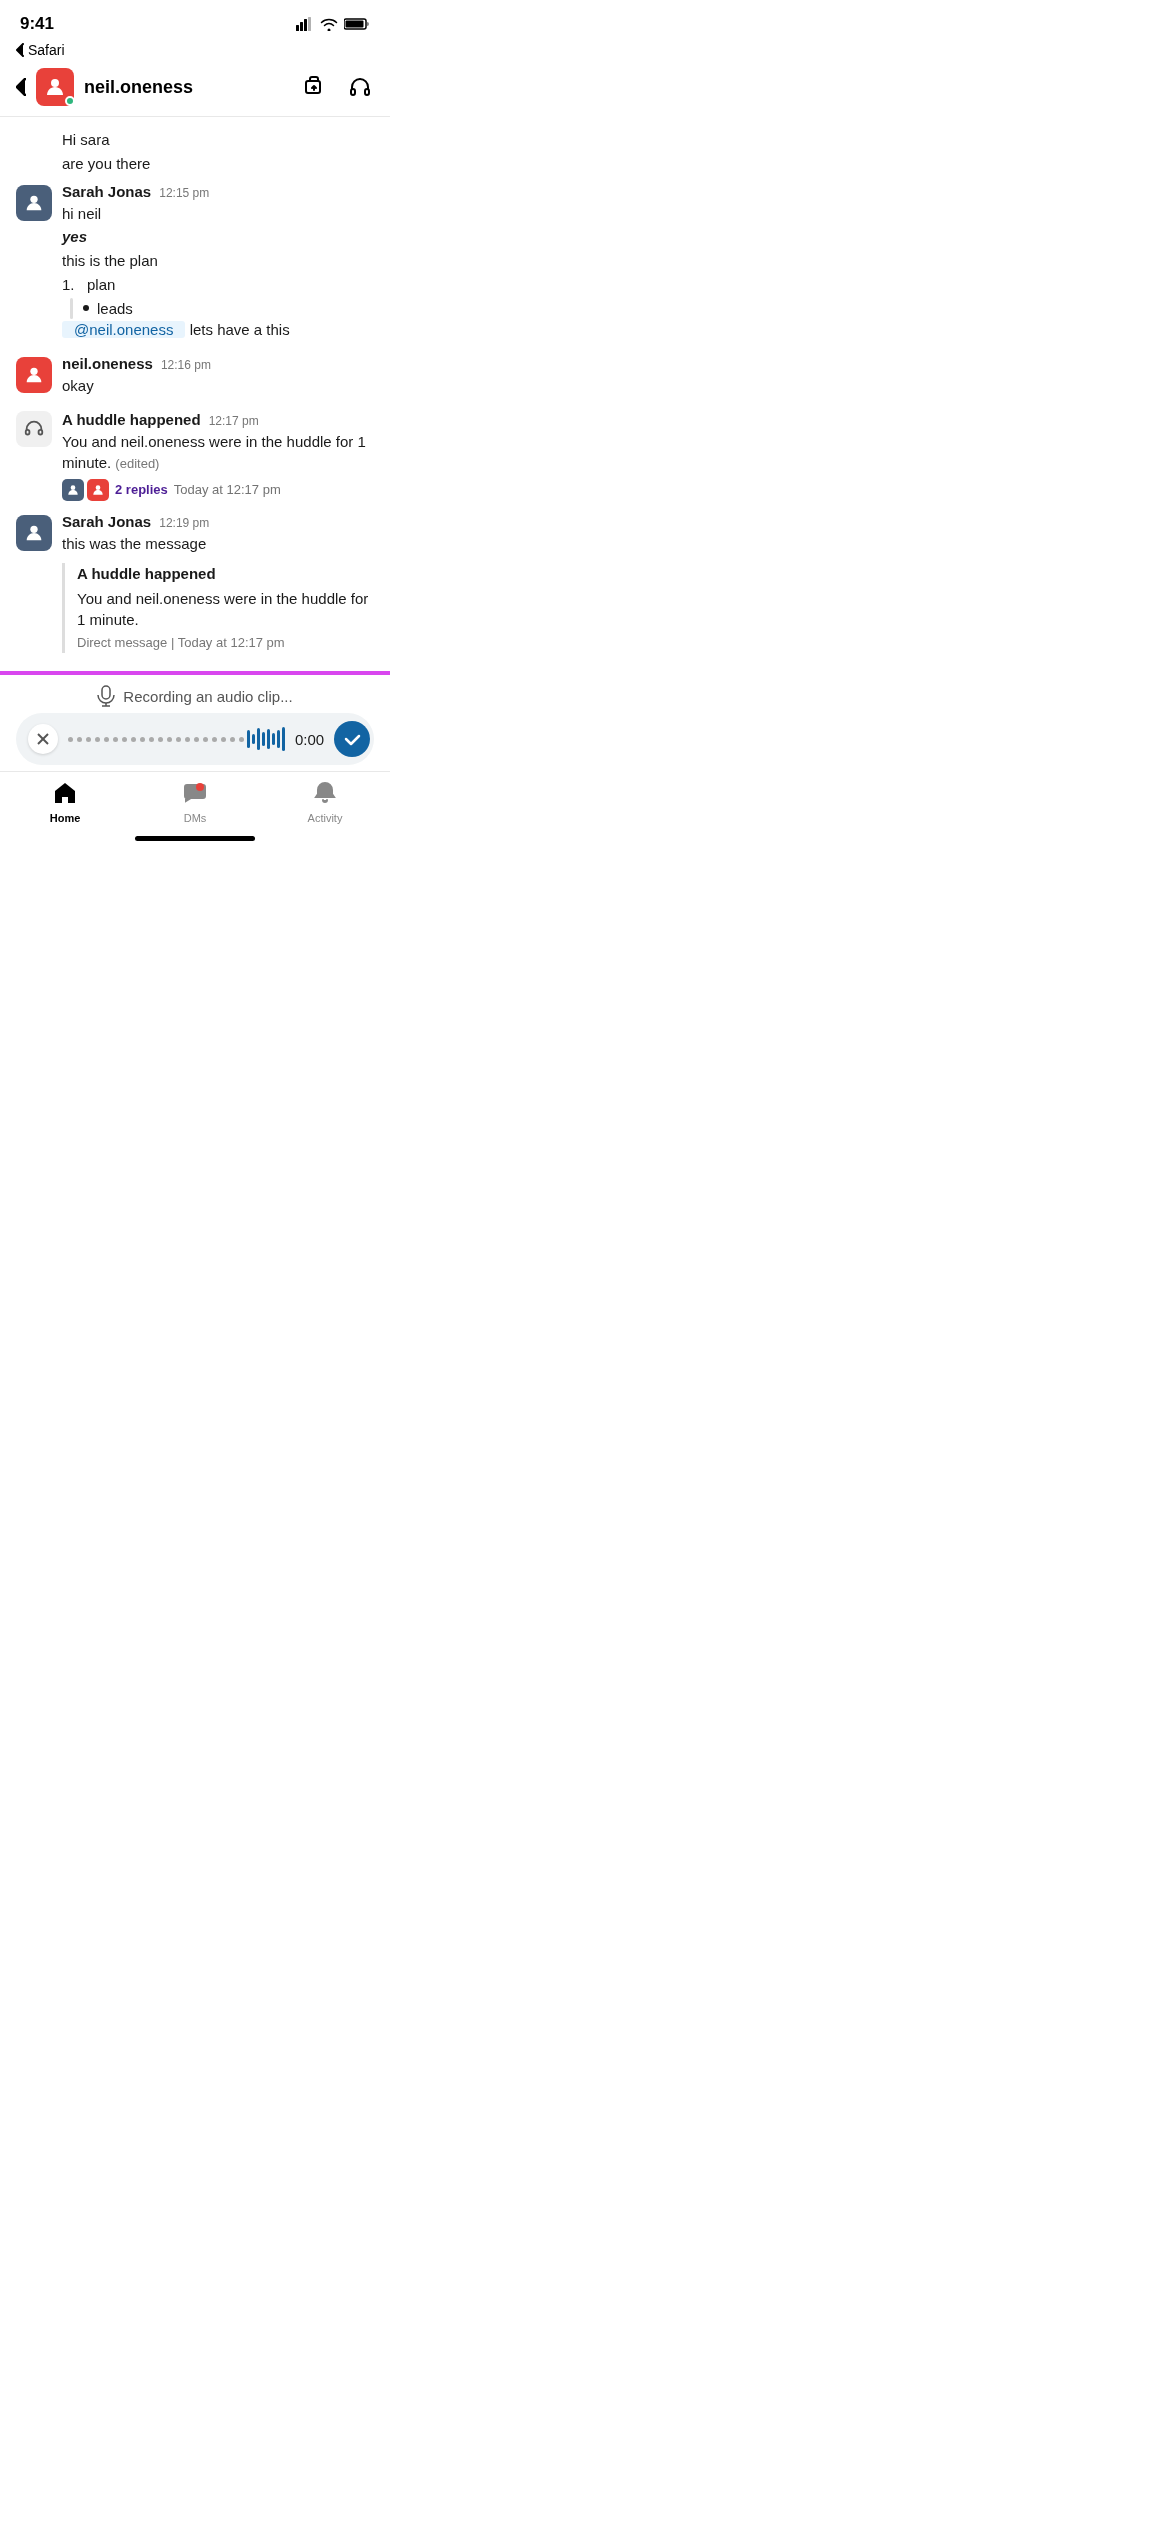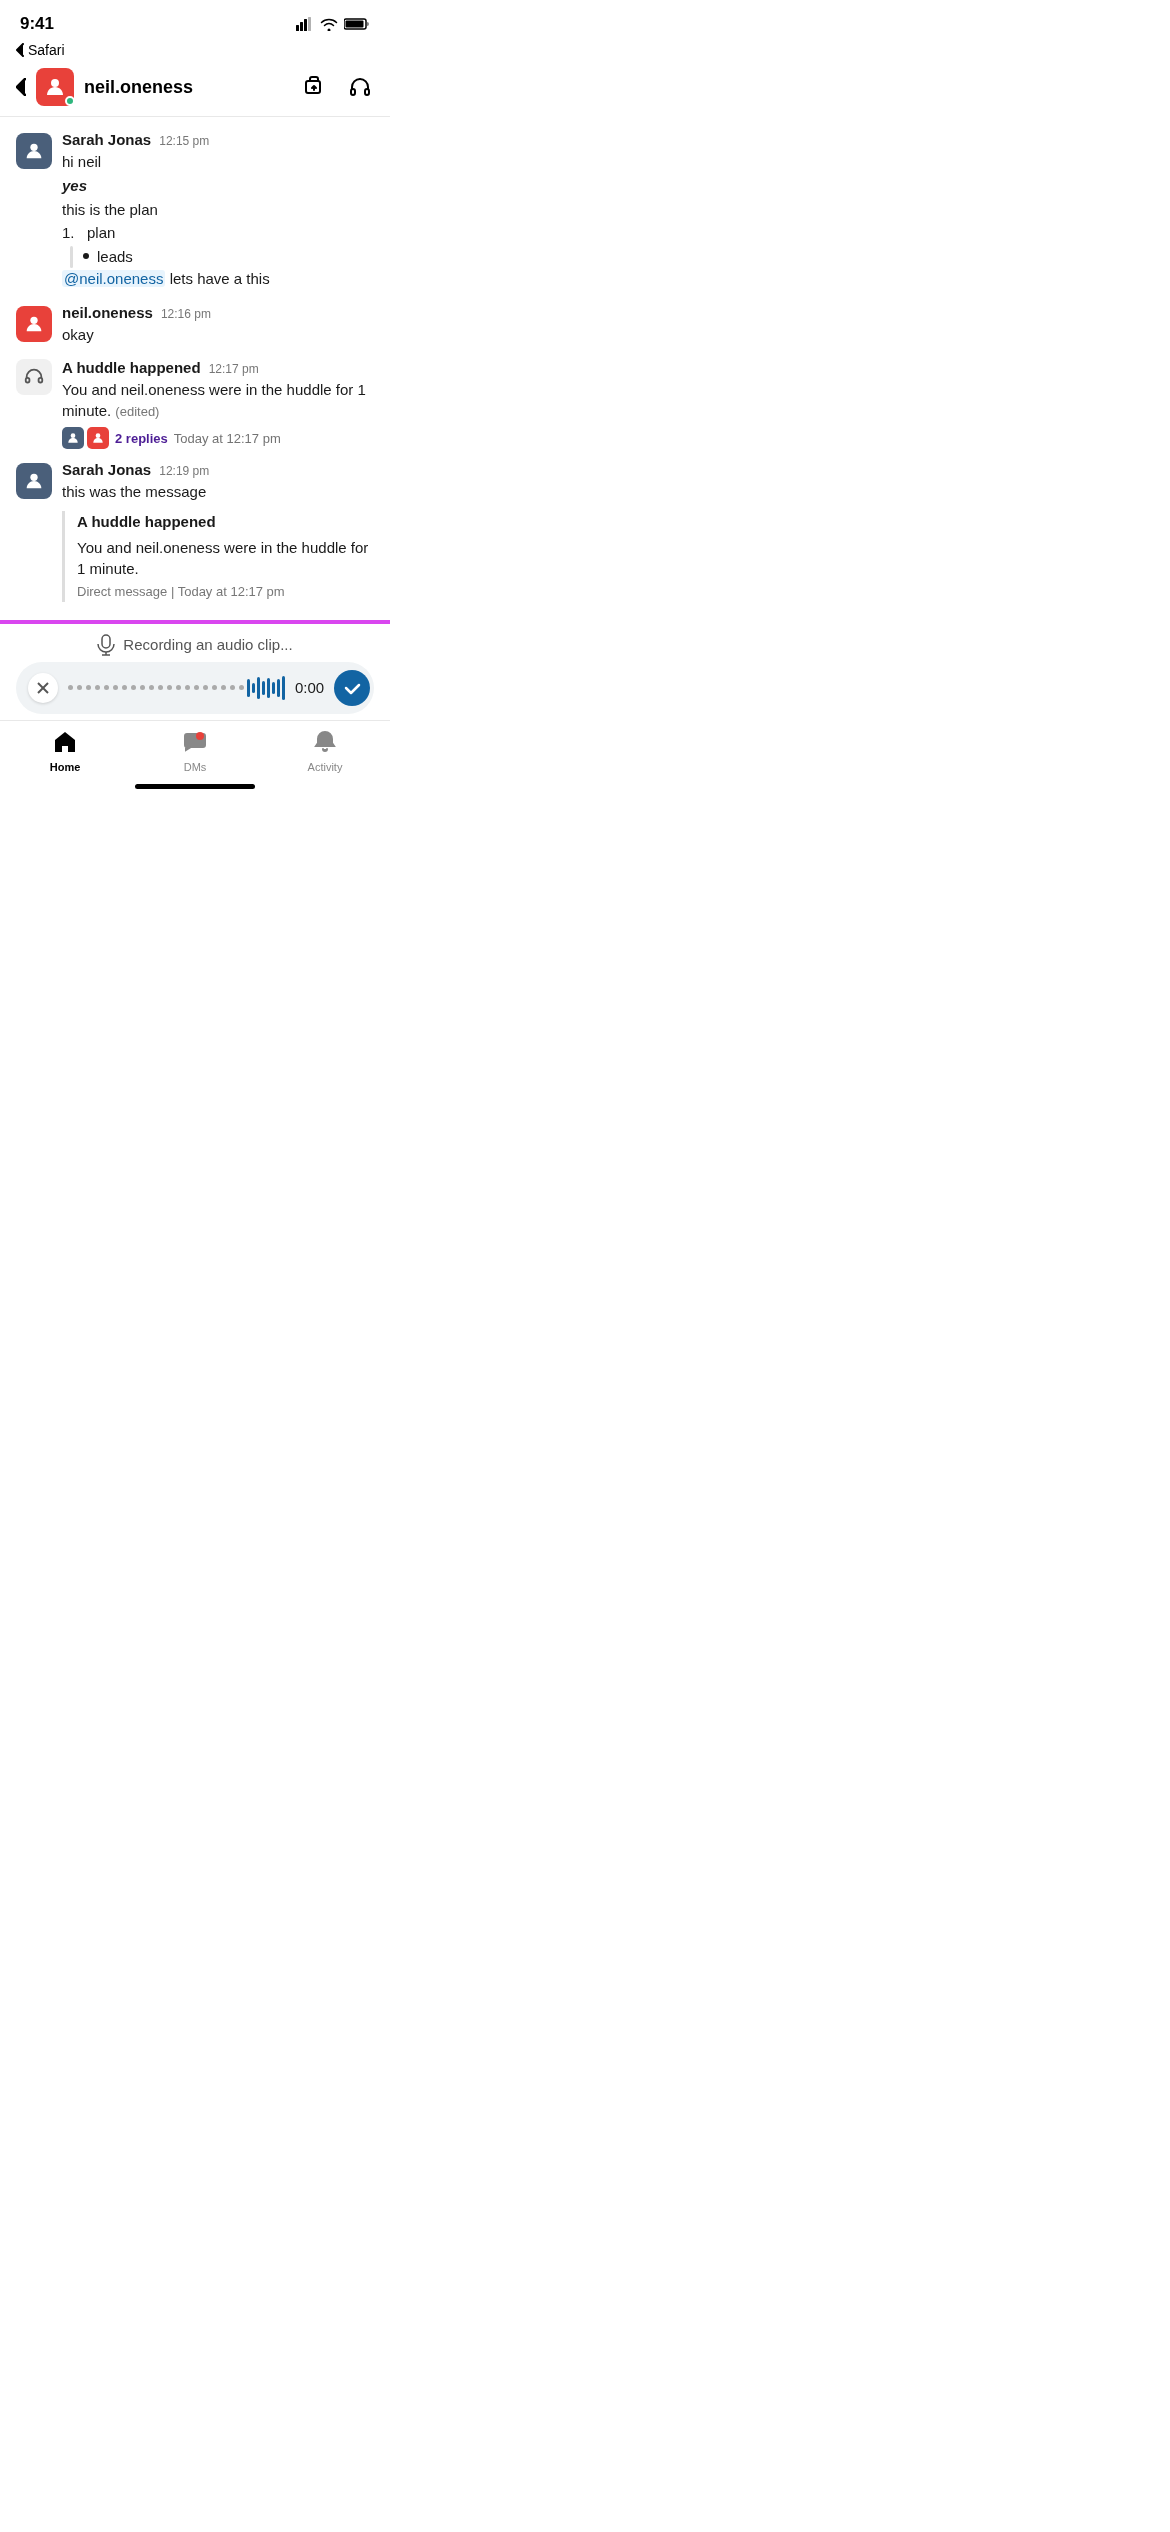--- a/index.html
+++ b/index.html
@@ -147,21 +147,21 @@
       font-size: 15px;
       color: #1a1a1a;
       line-height: 1.45;
     }
     .msg-text p { margin-bottom: 2px; }
     .msg-text .italic { font-style: italic; font-weight: 600; }
     .msg-text .mention {
       color: #1264a3;
       background: #e8f4fd;
       border-radius: 3px;
-      padding: 0 2px;
+      padding: 0 12px;
     }
 
     
     .msg-no-avatar {
       padding: 2px 16px 2px 62px;
     }
     .msg-no-avatar .msg-text {
       font-size: 15px;
       color: #1a1a1a;
       line-height: 1.45;
@@ -486,20 +486,26 @@
     <svg width="28" height="28" viewBox="0 0 28 28" fill="none" stroke="#000" stroke-width="2">
       <path d="M6 16v-2a8 8 0 0 1 16 0v2"></path>
       <rect x="5" y="16" width="4" height="6" rx="2"></rect>
       <rect x="19" y="16" width="4" height="6" rx="2"></rect>
     </svg>
   </div>
 </div>
 
 <div class="messages-area">
 
+  <div class="msg-no-avatar">
+    <div class="msg-text">
+      <p>Hi sara</p>
+      <p>are you there</p>
+    </div>
+  </div>
 
   <div class="msg-group">
     <div class="msg-avatar avatar-blue">
       <svg width="22" height="22" viewBox="0 0 24 24">
         <circle cx="12" cy="8" r="4" fill="#fff"></circle>
         <path d="M4 20c0-4.4 3.6-8 8-8s8 3.6 8 8" fill="#fff"></path>
       </svg>
     </div>
     <div class="msg-content">
       <div class="msg-header">

